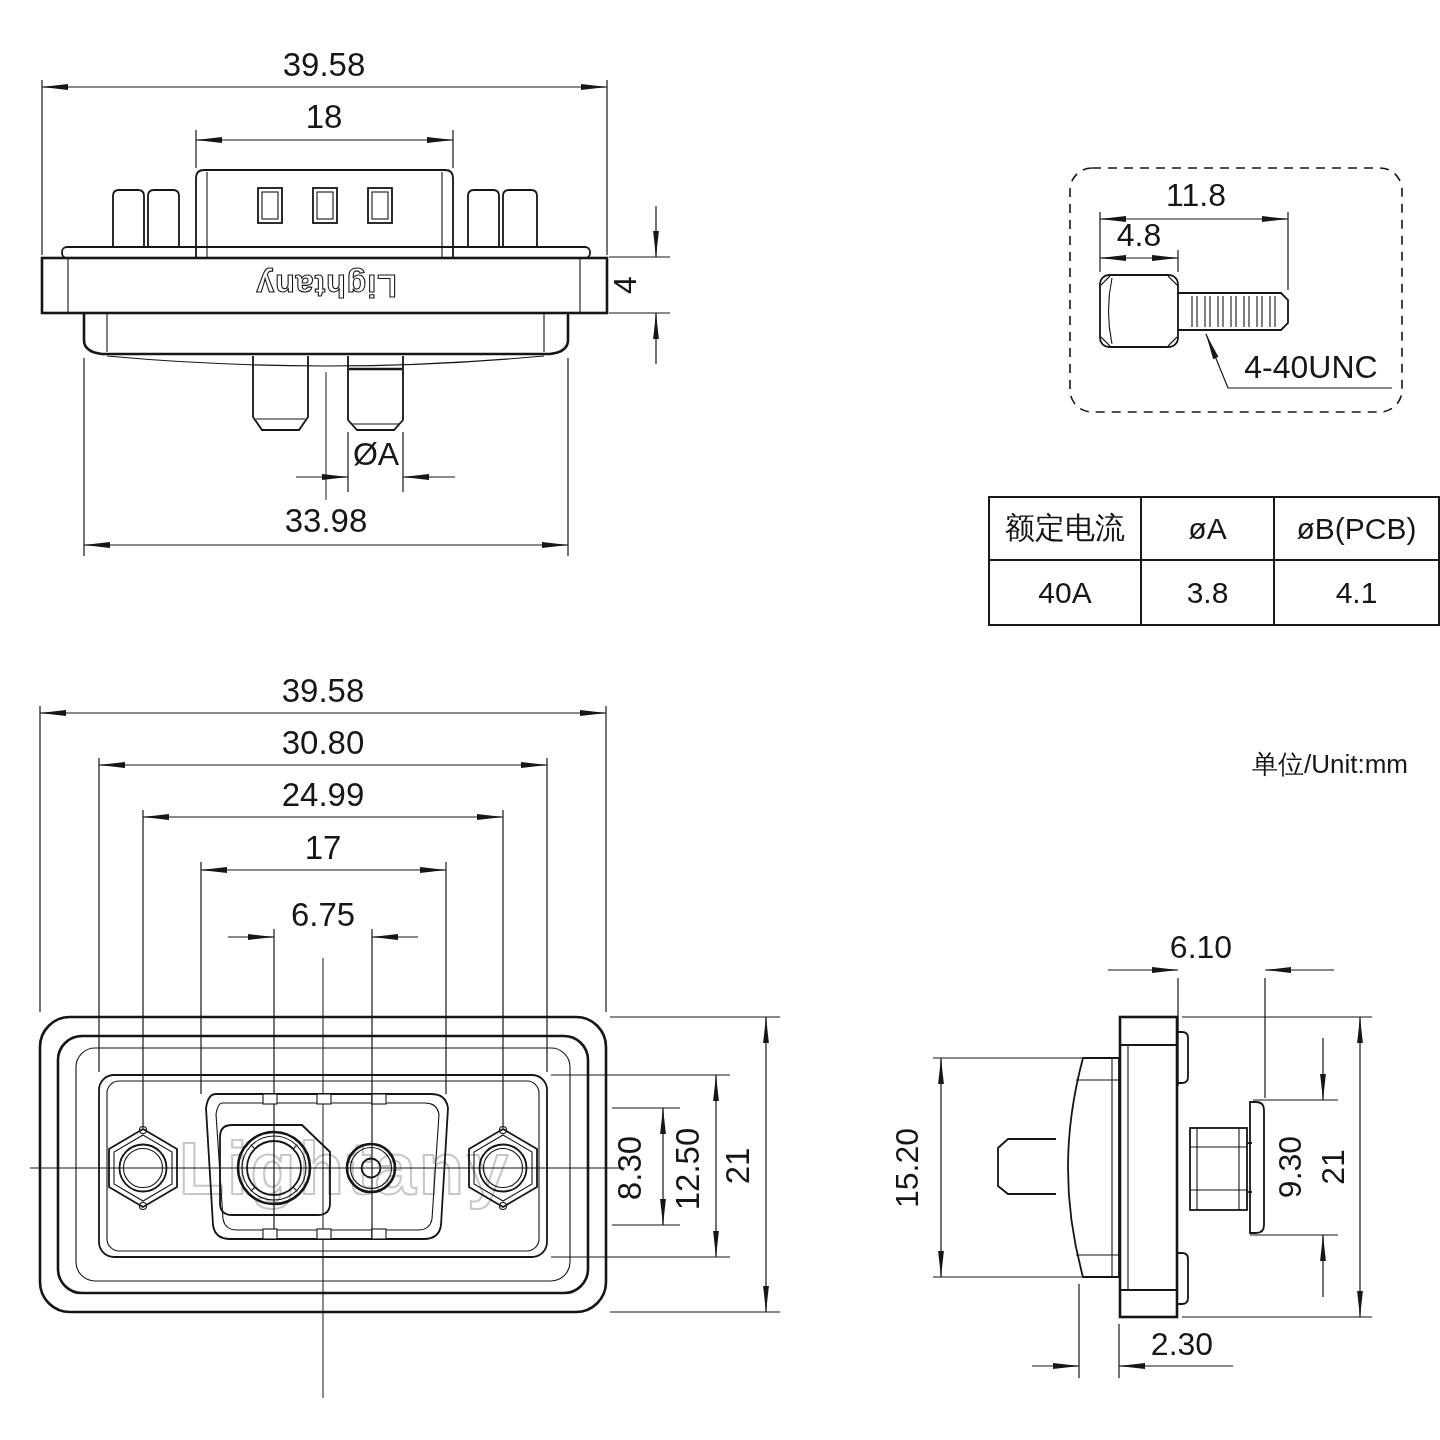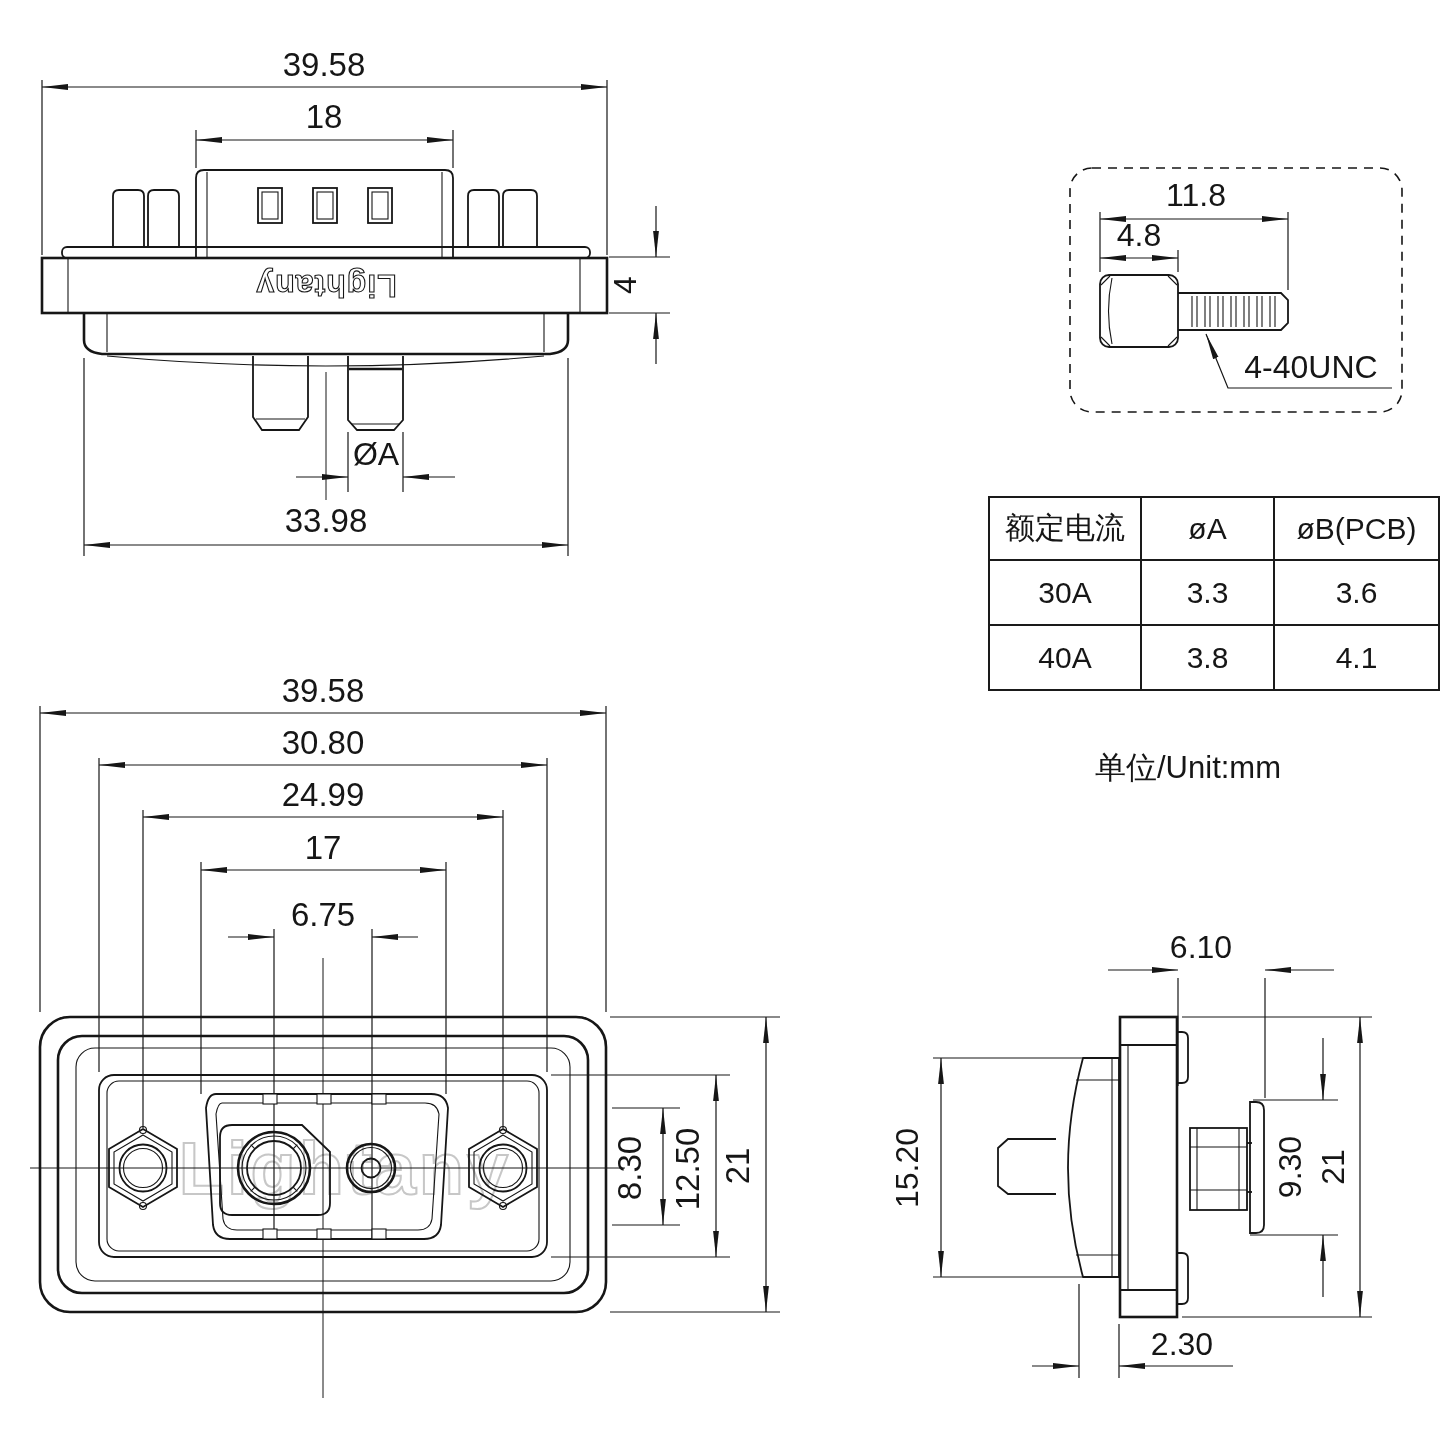--- a/index.html
+++ b/index.html
@@ -19,21 +19,21 @@
   .dtxt2{font-size:32px;text-anchor:middle;}
   .logo{font-size:32px;font-weight:bold;fill:#ffffff;stroke:#161616;stroke-width:1.1;
         letter-spacing:1px;text-anchor:middle;}
   .wm{font-size:74px;font-weight:bold;fill:none;stroke:#c7c7c7;stroke-width:2;
       letter-spacing:3px;text-anchor:middle;}
   .spec{position:absolute;left:988px;top:496px;border-collapse:collapse;table-layout:fixed;}
   .spec td{border:2px solid #1a1a1a;text-align:center;vertical-align:middle;
            font-size:30px;padding:8px;height:47px;}
   .spec tr.hd td{height:45px;}
   .c0{width:143px;} .c1{width:123px;} .c2{width:150px;}
-  .unit-note{position:absolute;top:747px;left:1095px;width:313px;font-size:31px;}
+  .unit-note{position:absolute;top:747px;left:1095px;width:313px;text-align:right;font-size:26px;}
 </style>
 </head>
 <body>
 
 <svg width="1440" height="1440" viewBox="0 0 1440 1440">
   <defs>
     <marker id="ar" viewBox="0 0 26 7" refX="26" refY="3.5" markerWidth="26" markerHeight="7" markerUnits="userSpaceOnUse" orient="auto-start-reverse">
       <path d="M26,3.5 L0,0.6 L0,6.4 Z" fill="#161616"></path>
     </marker>
   </defs>
@@ -366,24 +366,19 @@
 </svg>
 
 <table class="spec">
   <tbody>
     <tr class="hd">
       <td class="c0">额定电流</td>
       <td class="c1">øA</td>
       <td class="c2">øB(PCB)</td>
     </tr>
     <tr>
-      <td>30A</td>
-      <td>3.3</td>
-      <td>3.6</td>
-    </tr>
-    <tr>
       <td>40A</td>
       <td>3.8</td>
       <td>4.1</td>
     </tr>
   </tbody>
 </table>
 <div class="unit-note">单位/Unit:mm</div>
 
 </body></html>

